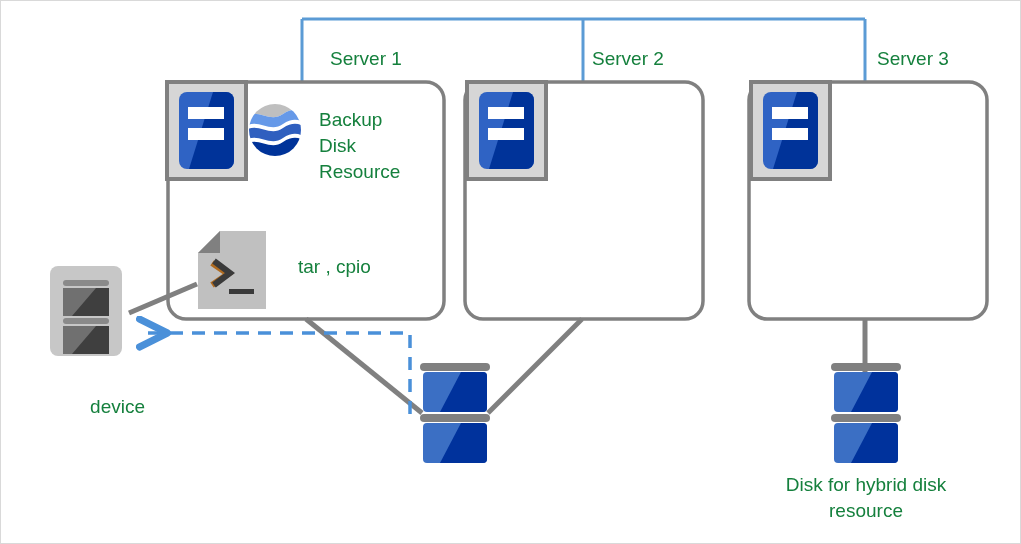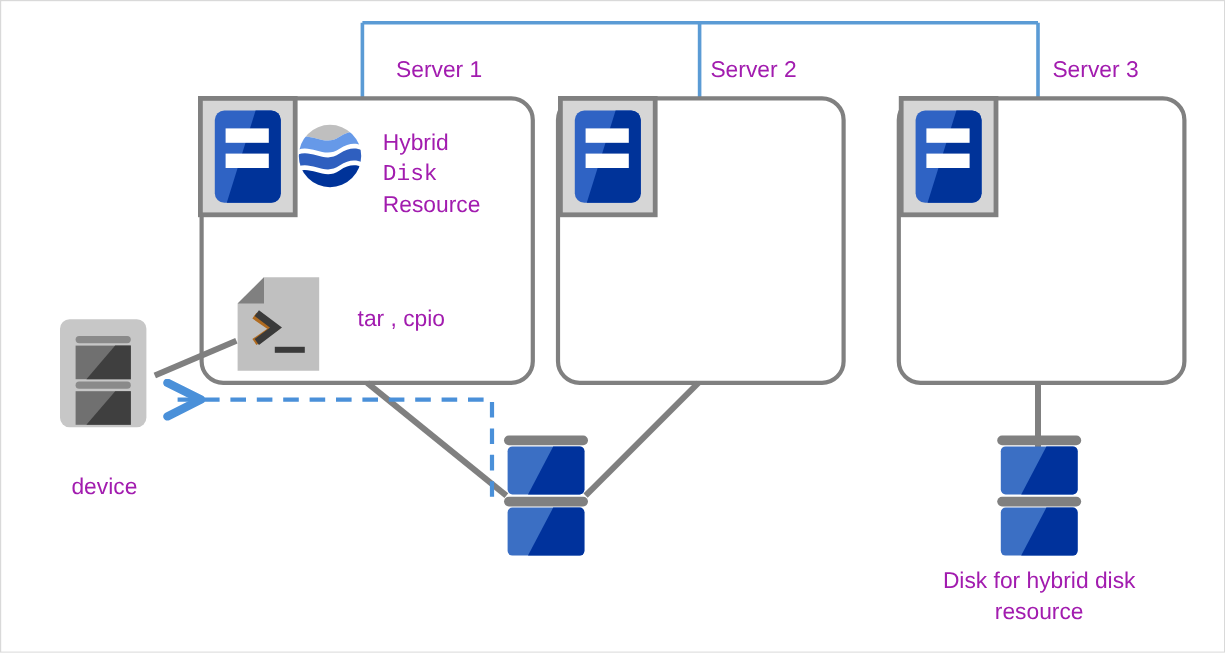--- a/index.html
+++ b/index.html
@@ -21,21 +21,21 @@
   }
   #svg-layer {
     position: absolute;
     left: 0;
     top: 0;
     width: 1021px;
     height: 544px;
   }
   .lbl {
     position: absolute;
-    color: #a21caf;
+    color: #15803d;
     font-size: 19px;
     line-height: 25px;
     white-space: pre;
   }
   .lbl-center {
     text-align: center;
   }
 </style>
 </head>
 <body>
@@ -142,25 +142,25 @@
     <g transform="translate(830,362)">
       <use href="#disk-stack-def"></use>
     </g>
 
   </svg>
 
   <div class="lbl" style="left:329px; top:45px;">Server 1</div>
   <div class="lbl" style="left:591px; top:45px;">Server 2</div>
   <div class="lbl" style="left:876px; top:45px;">Server 3</div>
 
-  <div class="lbl" style="left:318px; top:106px;">Hybrid</div>
-  <div class="lbl" style="left:318px; top:132px;font-family:Liberation Mono, monospace;">Disk</div>
+  <div class="lbl" style="left:318px; top:106px;">Backup</div>
+  <div class="lbl" style="left:318px; top:132px;">Disk</div>
   <div class="lbl" style="left:318px; top:158px;">Resource</div>
 
   <div class="lbl" style="left:276px; top:253px;margin-left:21px;">tar , cpio</div>
 
-  <div class="lbl lbl-center" style="left:16px; top:393px; width:140px;">device</div>
+  <div class="lbl lbl-center" style="left:4px; top:393px; width:140px;text-align:right;">device</div>
 
 
   <div class="lbl lbl-center" style="left:715px; top:471px; width:300px;">Disk for hybrid disk</div>
   <div class="lbl lbl-center" style="left:715px; top:497px; width:300px;">resource</div>
 
 </div>
 
 </body></html>

